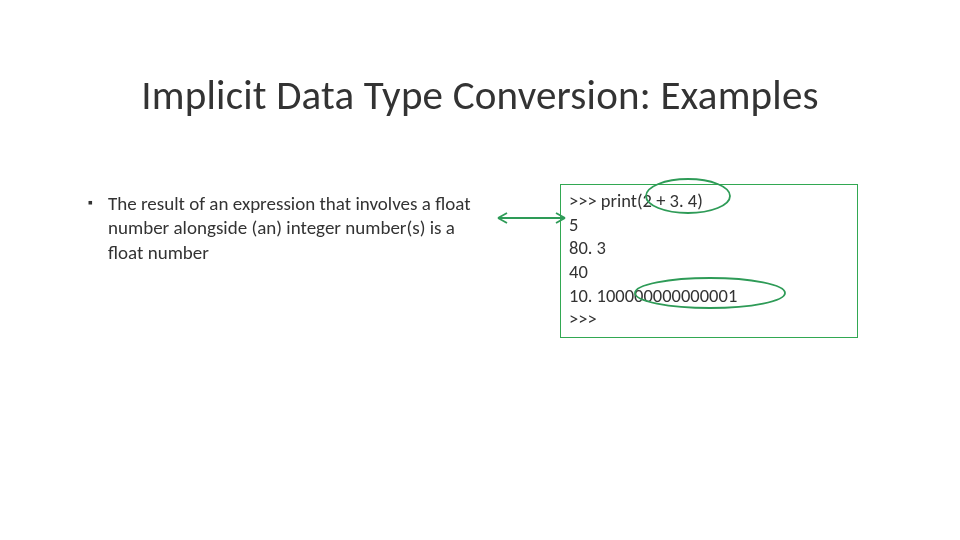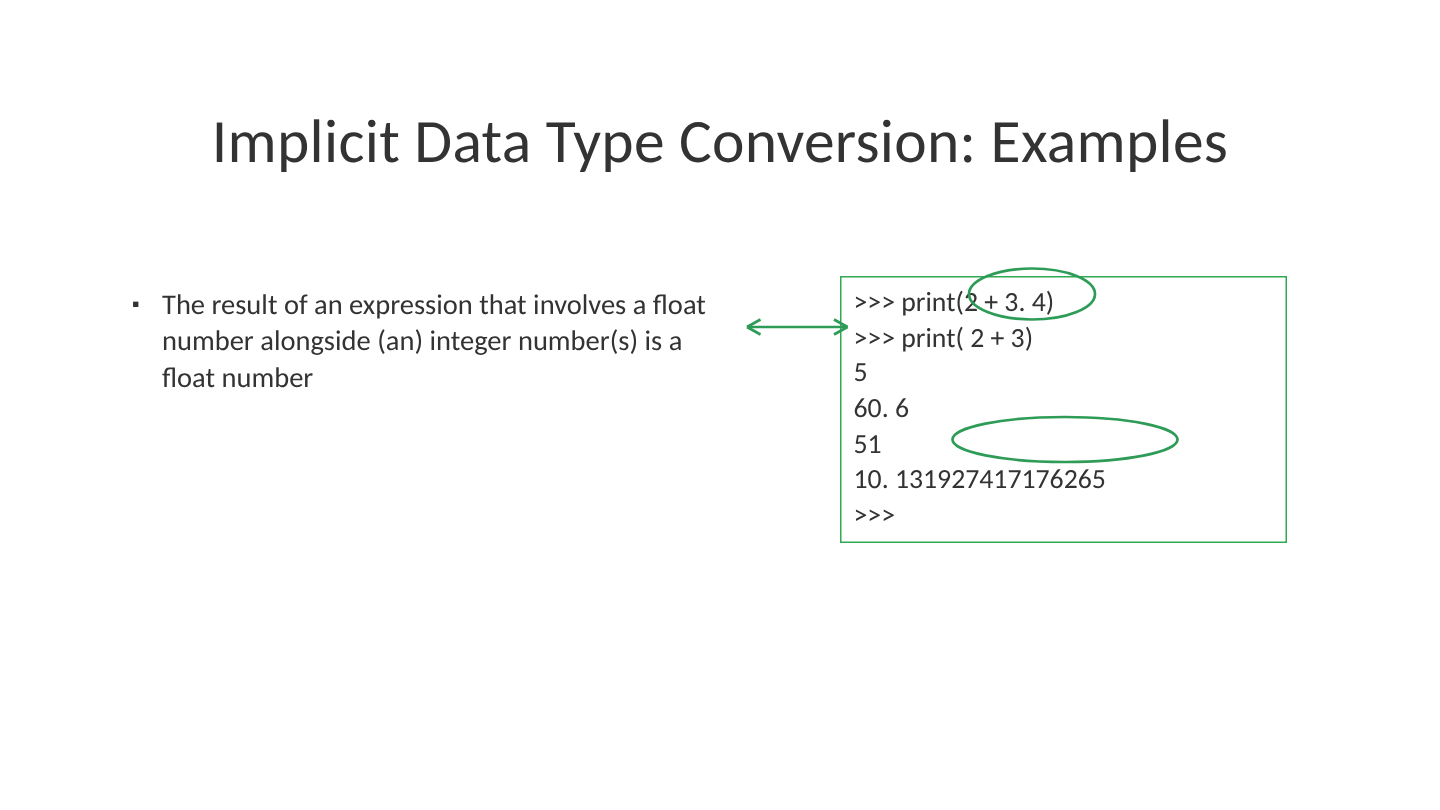--- a/index.html
+++ b/index.html
@@ -74,25 +74,24 @@
 
   <div class="title">Implicit Data Type Conversion: Examples</div>
 
   <div class="bullet-wrap">
     <span class="bullet-mark">▪</span>
     <span>The result of an expression that involves a float number alongside (an) integer number(s) is a float number</span>
   </div>
 
   <div class="codebox">
     <div>&gt;&gt;&gt; print(2 + 3. 4)</div>
-    <div>&gt;&gt;&gt; print( 2 + 3)</div>
     <div>5</div>
-    <div>60. 6</div>
-    <div>51</div>
-    <div>10. 131927417176265</div>
+    <div>80. 3</div>
+    <div>40</div>
+    <div>10. 100000000000001</div>
     <div>&gt;&gt;&gt;</div>
   </div>
 
   <svg class="anno" viewBox="0 0 960 540">
 
     <ellipse cx="688" cy="196" rx="42" ry="17" fill="none" stroke="#2e9b57" stroke-width="1.8"></ellipse>
 
     <g stroke="#2e9b57" stroke-width="1.8" fill="none">
       <line x1="498" y1="218" x2="565" y2="218"></line>
       <polyline points="498,218 507,213"></polyline>

